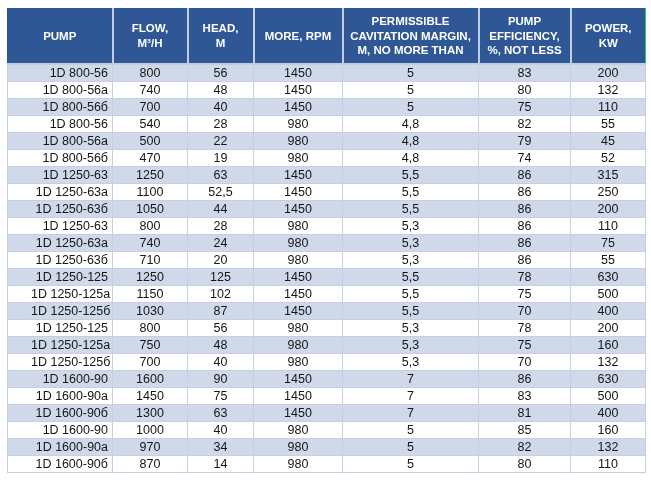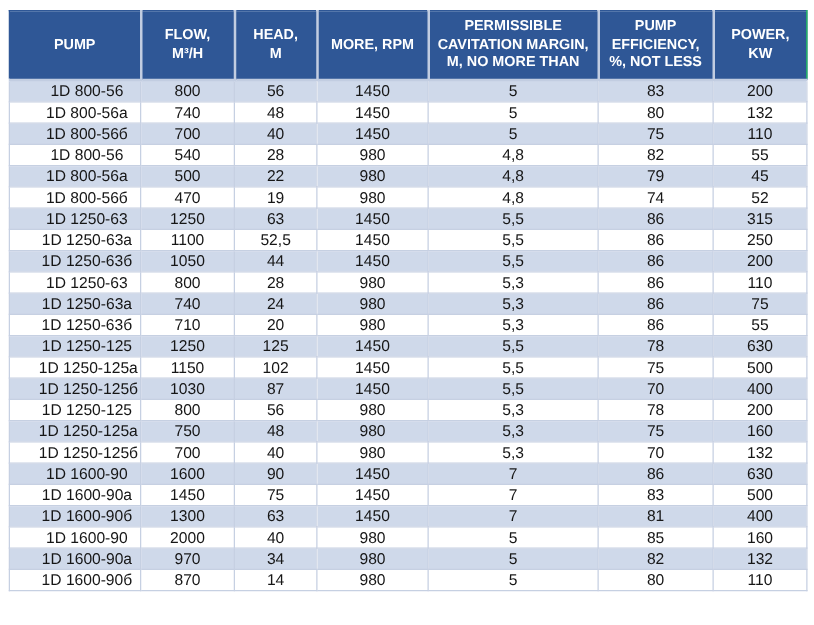--- a/index.html
+++ b/index.html
@@ -40,21 +40,21 @@
     color: #161616;
     height: 16px;
     padding: 0 4px;
     text-align: center;
     vertical-align: middle;
     border: 1px solid #c6d0e2;
     overflow: hidden;
     white-space: nowrap;
   }
   table.pump-table td.cell-pump {
-    text-align: center;
+    text-align: right;
     padding-left: 23px;
   }
   table.pump-table tr.row-odd  td { background: #cfd9ea; }
   table.pump-table tr.row-even td { background: #ffffff; }
 </style>
 </head>
 <body>
 
 <div class="page-wrap">
   <table class="pump-table">
@@ -270,21 +270,21 @@
           <td class="cell-pump">1D 1600-90б</td>
           <td class="cell-flow_m3h">1300</td>
           <td class="cell-head_m">63</td>
           <td class="cell-speed_rpm">1450</td>
           <td class="cell-cavitation_margin">7</td>
           <td class="cell-efficiency">81</td>
           <td class="cell-power_kw">400</td>
         </tr>
         <tr class="row-even">
           <td class="cell-pump">1D 1600-90</td>
-          <td class="cell-flow_m3h">2000</td>
+          <td class="cell-flow_m3h">1000</td>
           <td class="cell-head_m">40</td>
           <td class="cell-speed_rpm">980</td>
           <td class="cell-cavitation_margin">5</td>
           <td class="cell-efficiency">85</td>
           <td class="cell-power_kw">160</td>
         </tr>
         <tr class="row-odd">
           <td class="cell-pump">1D 1600-90a</td>
           <td class="cell-flow_m3h">970</td>
           <td class="cell-head_m">34</td>

